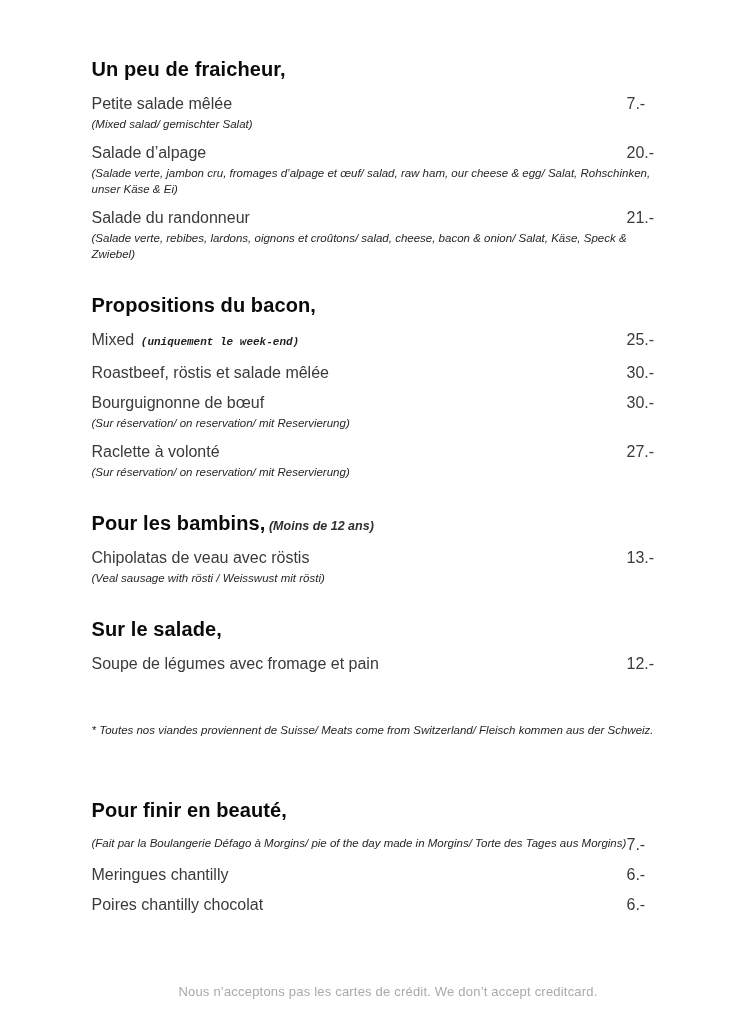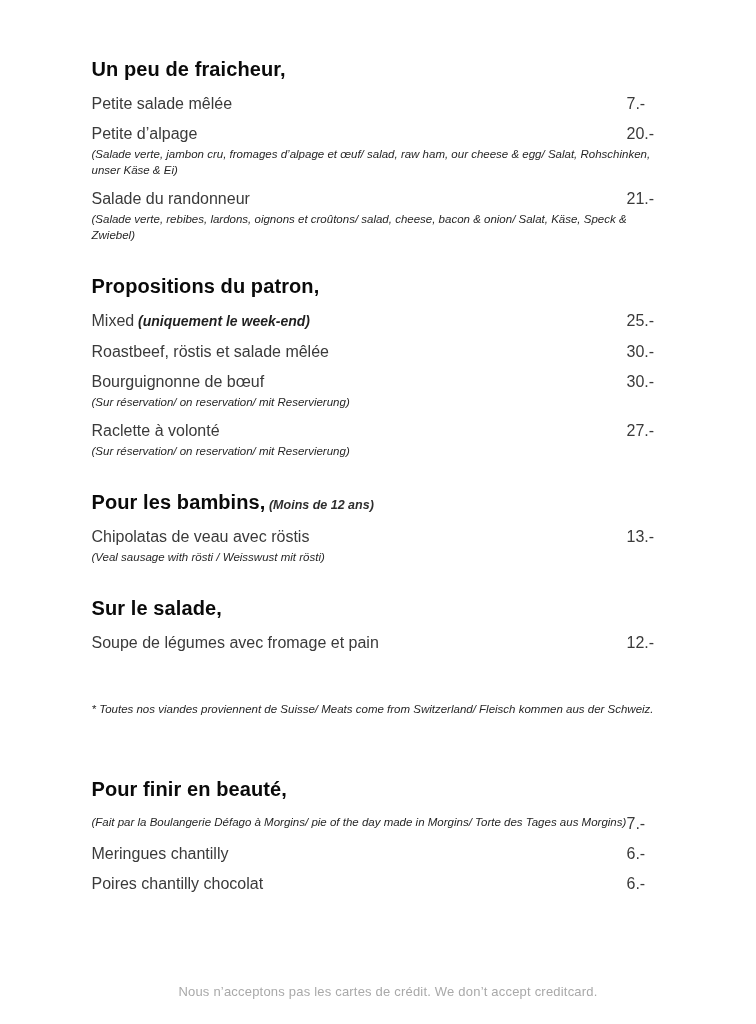--- a/index.html
+++ b/index.html
@@ -44,22 +44,23 @@
   }
   .item-name {
     font-size: 16px;
     line-height: 19px;
     color: #3a3a3a;
     max-width: 520px;
   }
   .name-note {
     font-style: italic;
     font-weight: 700;
-    font-size: 14px;
+    font-size: 11px;
     color: #1f1f1f;
+    font-family: Liberation Mono, monospace;
   }
   .item-price {
     position: absolute;
     left: 535px;
     top: 0;
     font-size: 16px;
     line-height: 19px;
     color: #3a3a3a;
     white-space: nowrap;
   }
@@ -96,34 +97,35 @@
 <body>
 
 <div class="page">
   <div class="content">
     <div id="sections-main">
         <div class="menu-section">
           <h2 class="section-title"><span>Un peu de fraicheur,</span></h2>
           <div class="menu-item">
             <div class="item-name"><span>Petite salade mêlée</span></div>
             <span class="item-price">7.-</span>
+            <div class="item-desc">(Mixed salad/ gemischter Salat)</div>
           </div>
           <div class="menu-item">
-            <div class="item-name"><span>Petite d’alpage</span></div>
+            <div class="item-name"><span>Salade d’alpage</span></div>
             <span class="item-price">20.-</span>
             <div class="item-desc">(Salade verte, jambon cru, fromages d’alpage et œuf/ salad, raw ham, our cheese &amp; egg/ Salat, Rohschinken, unser Käse &amp; Ei)</div>
           </div>
           <div class="menu-item">
             <div class="item-name"><span>Salade du randonneur</span></div>
             <span class="item-price">21.-</span>
             <div class="item-desc">(Salade verte, rebibes, lardons, oignons et croûtons/ salad, cheese, bacon &amp; onion/ Salat, Käse, Speck &amp; Zwiebel)</div>
           </div>
         </div>
         <div class="menu-section">
-          <h2 class="section-title"><span>Propositions du patron,</span></h2>
+          <h2 class="section-title"><span>Propositions du bacon,</span></h2>
           <div class="menu-item">
             <div class="item-name"><span>Mixed</span><span class="name-note"> (uniquement le week-end)</span></div>
             <span class="item-price">25.-</span>
           </div>
           <div class="menu-item">
             <div class="item-name"><span>Roastbeef, röstis et salade mêlée</span></div>
             <span class="item-price">30.-</span>
           </div>
           <div class="menu-item">
             <div class="item-name"><span>Bourguignonne de bœuf</span></div>

